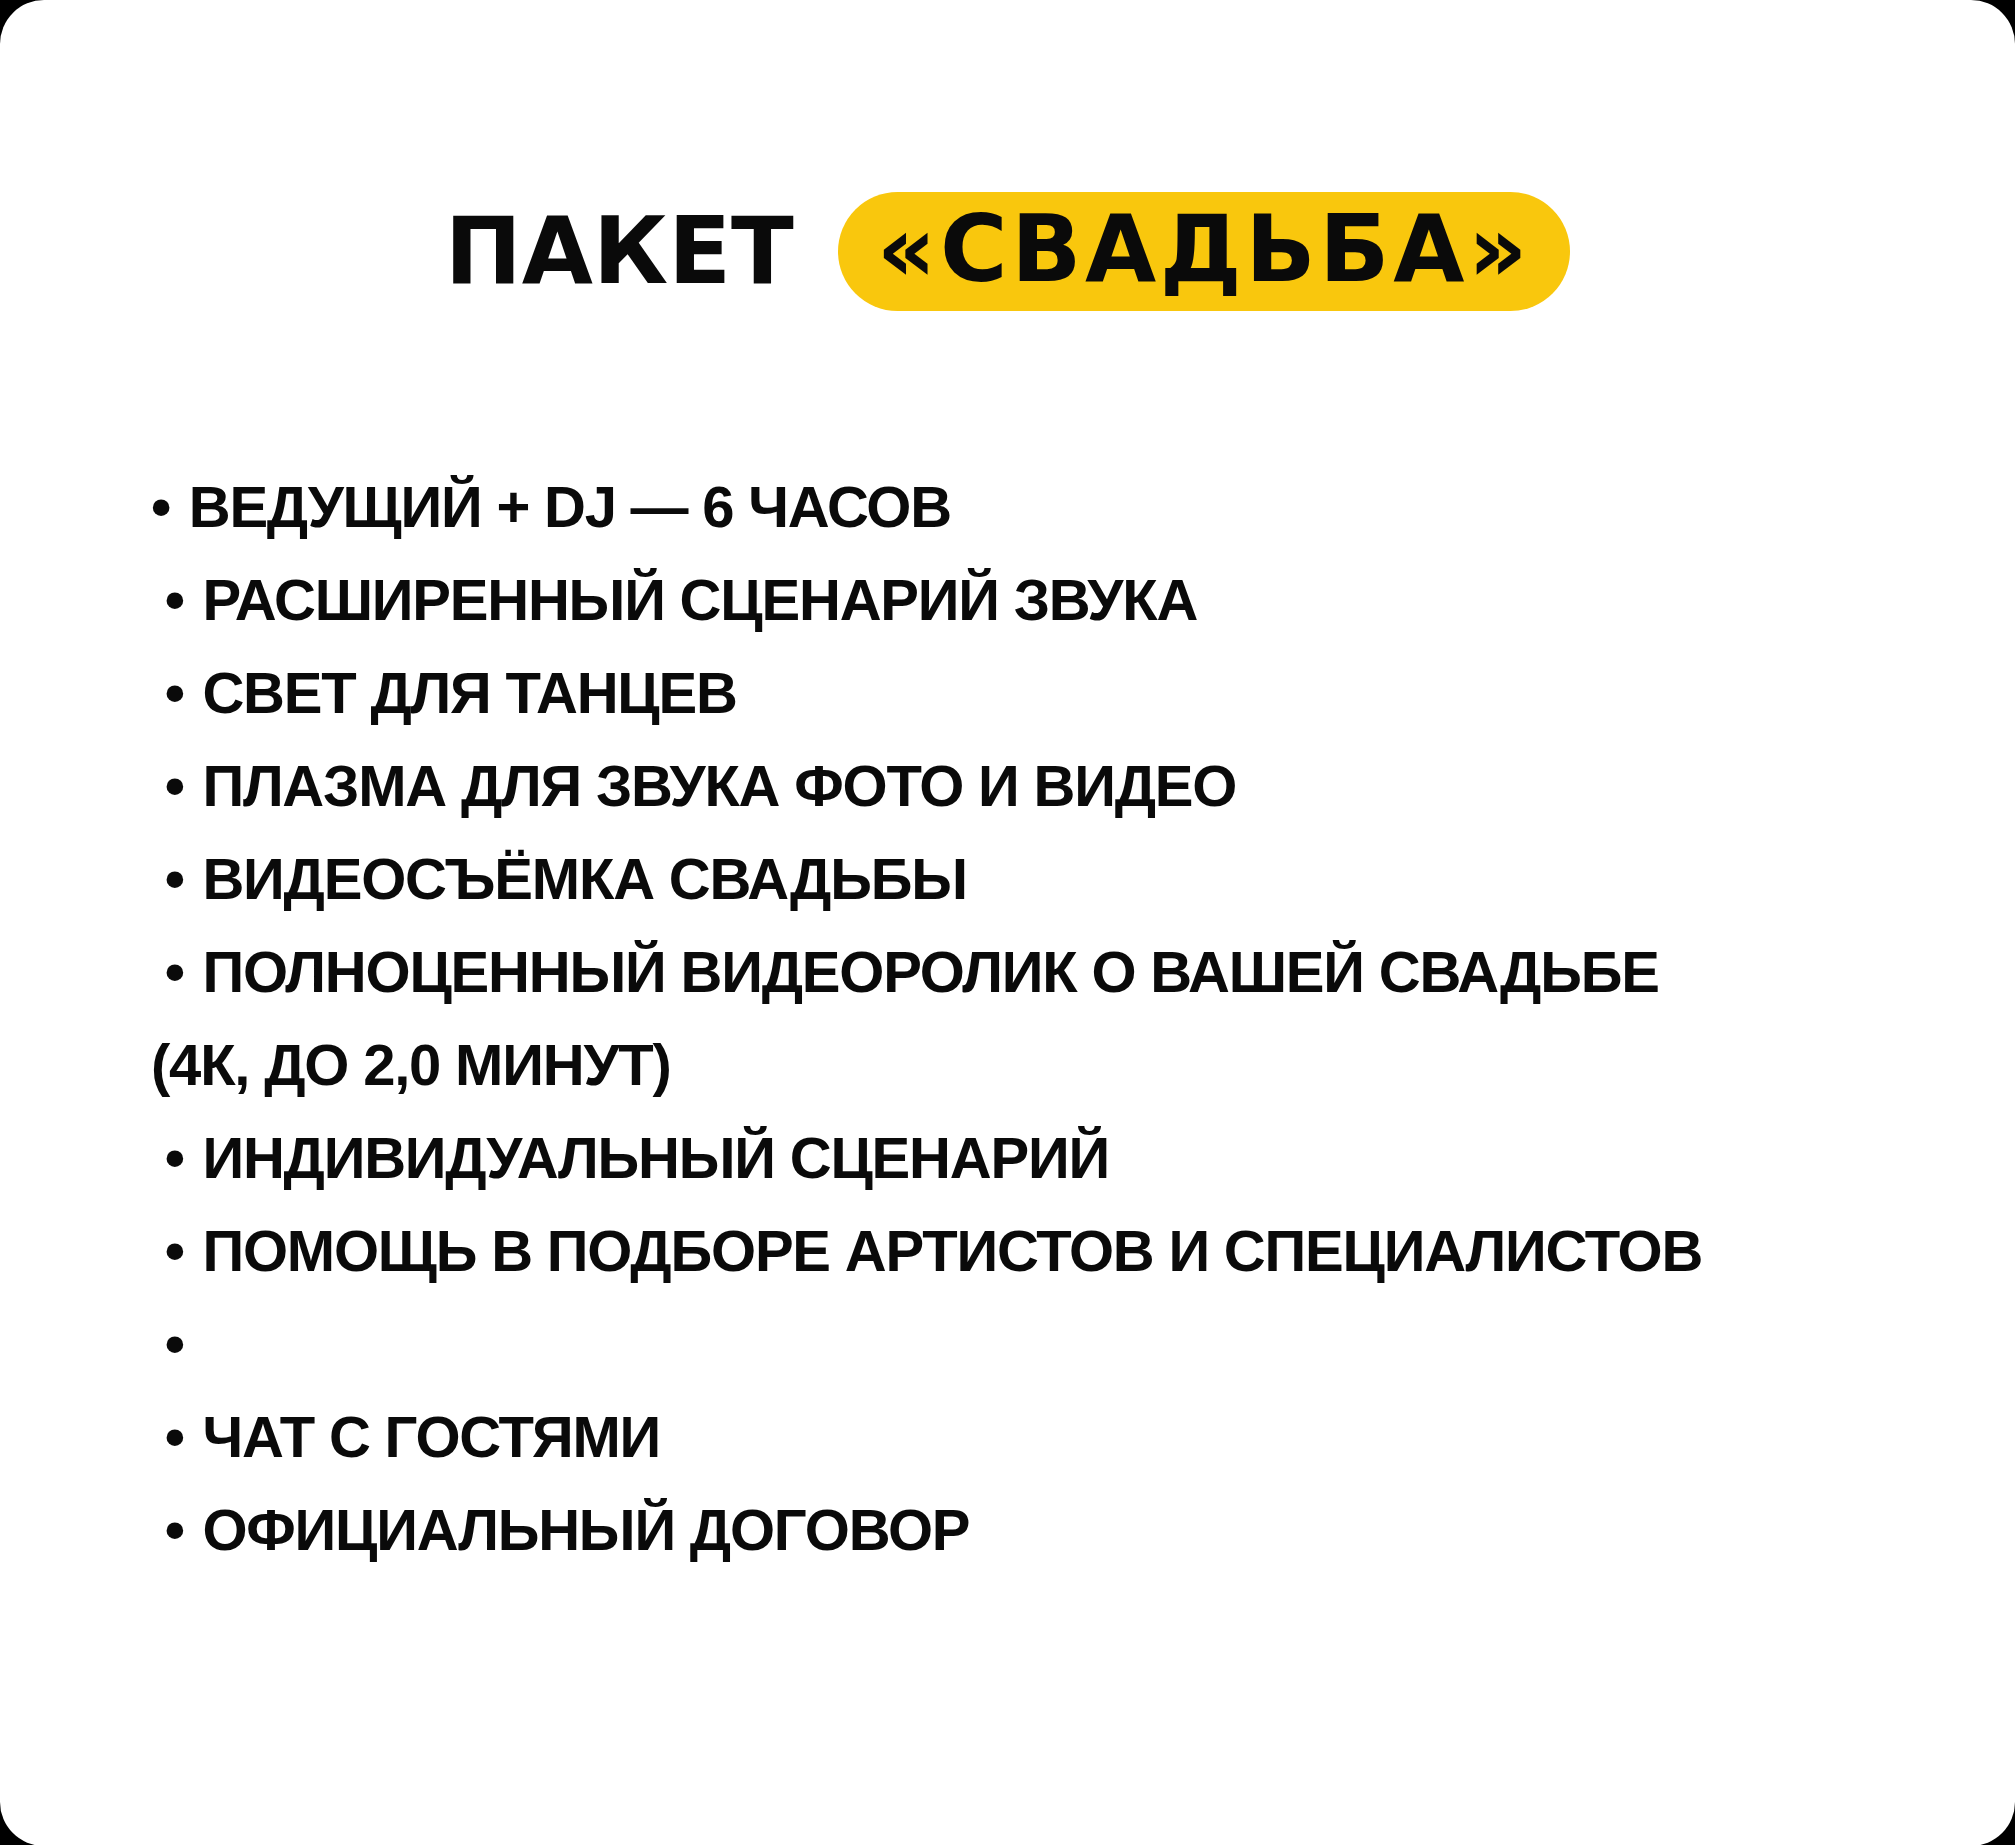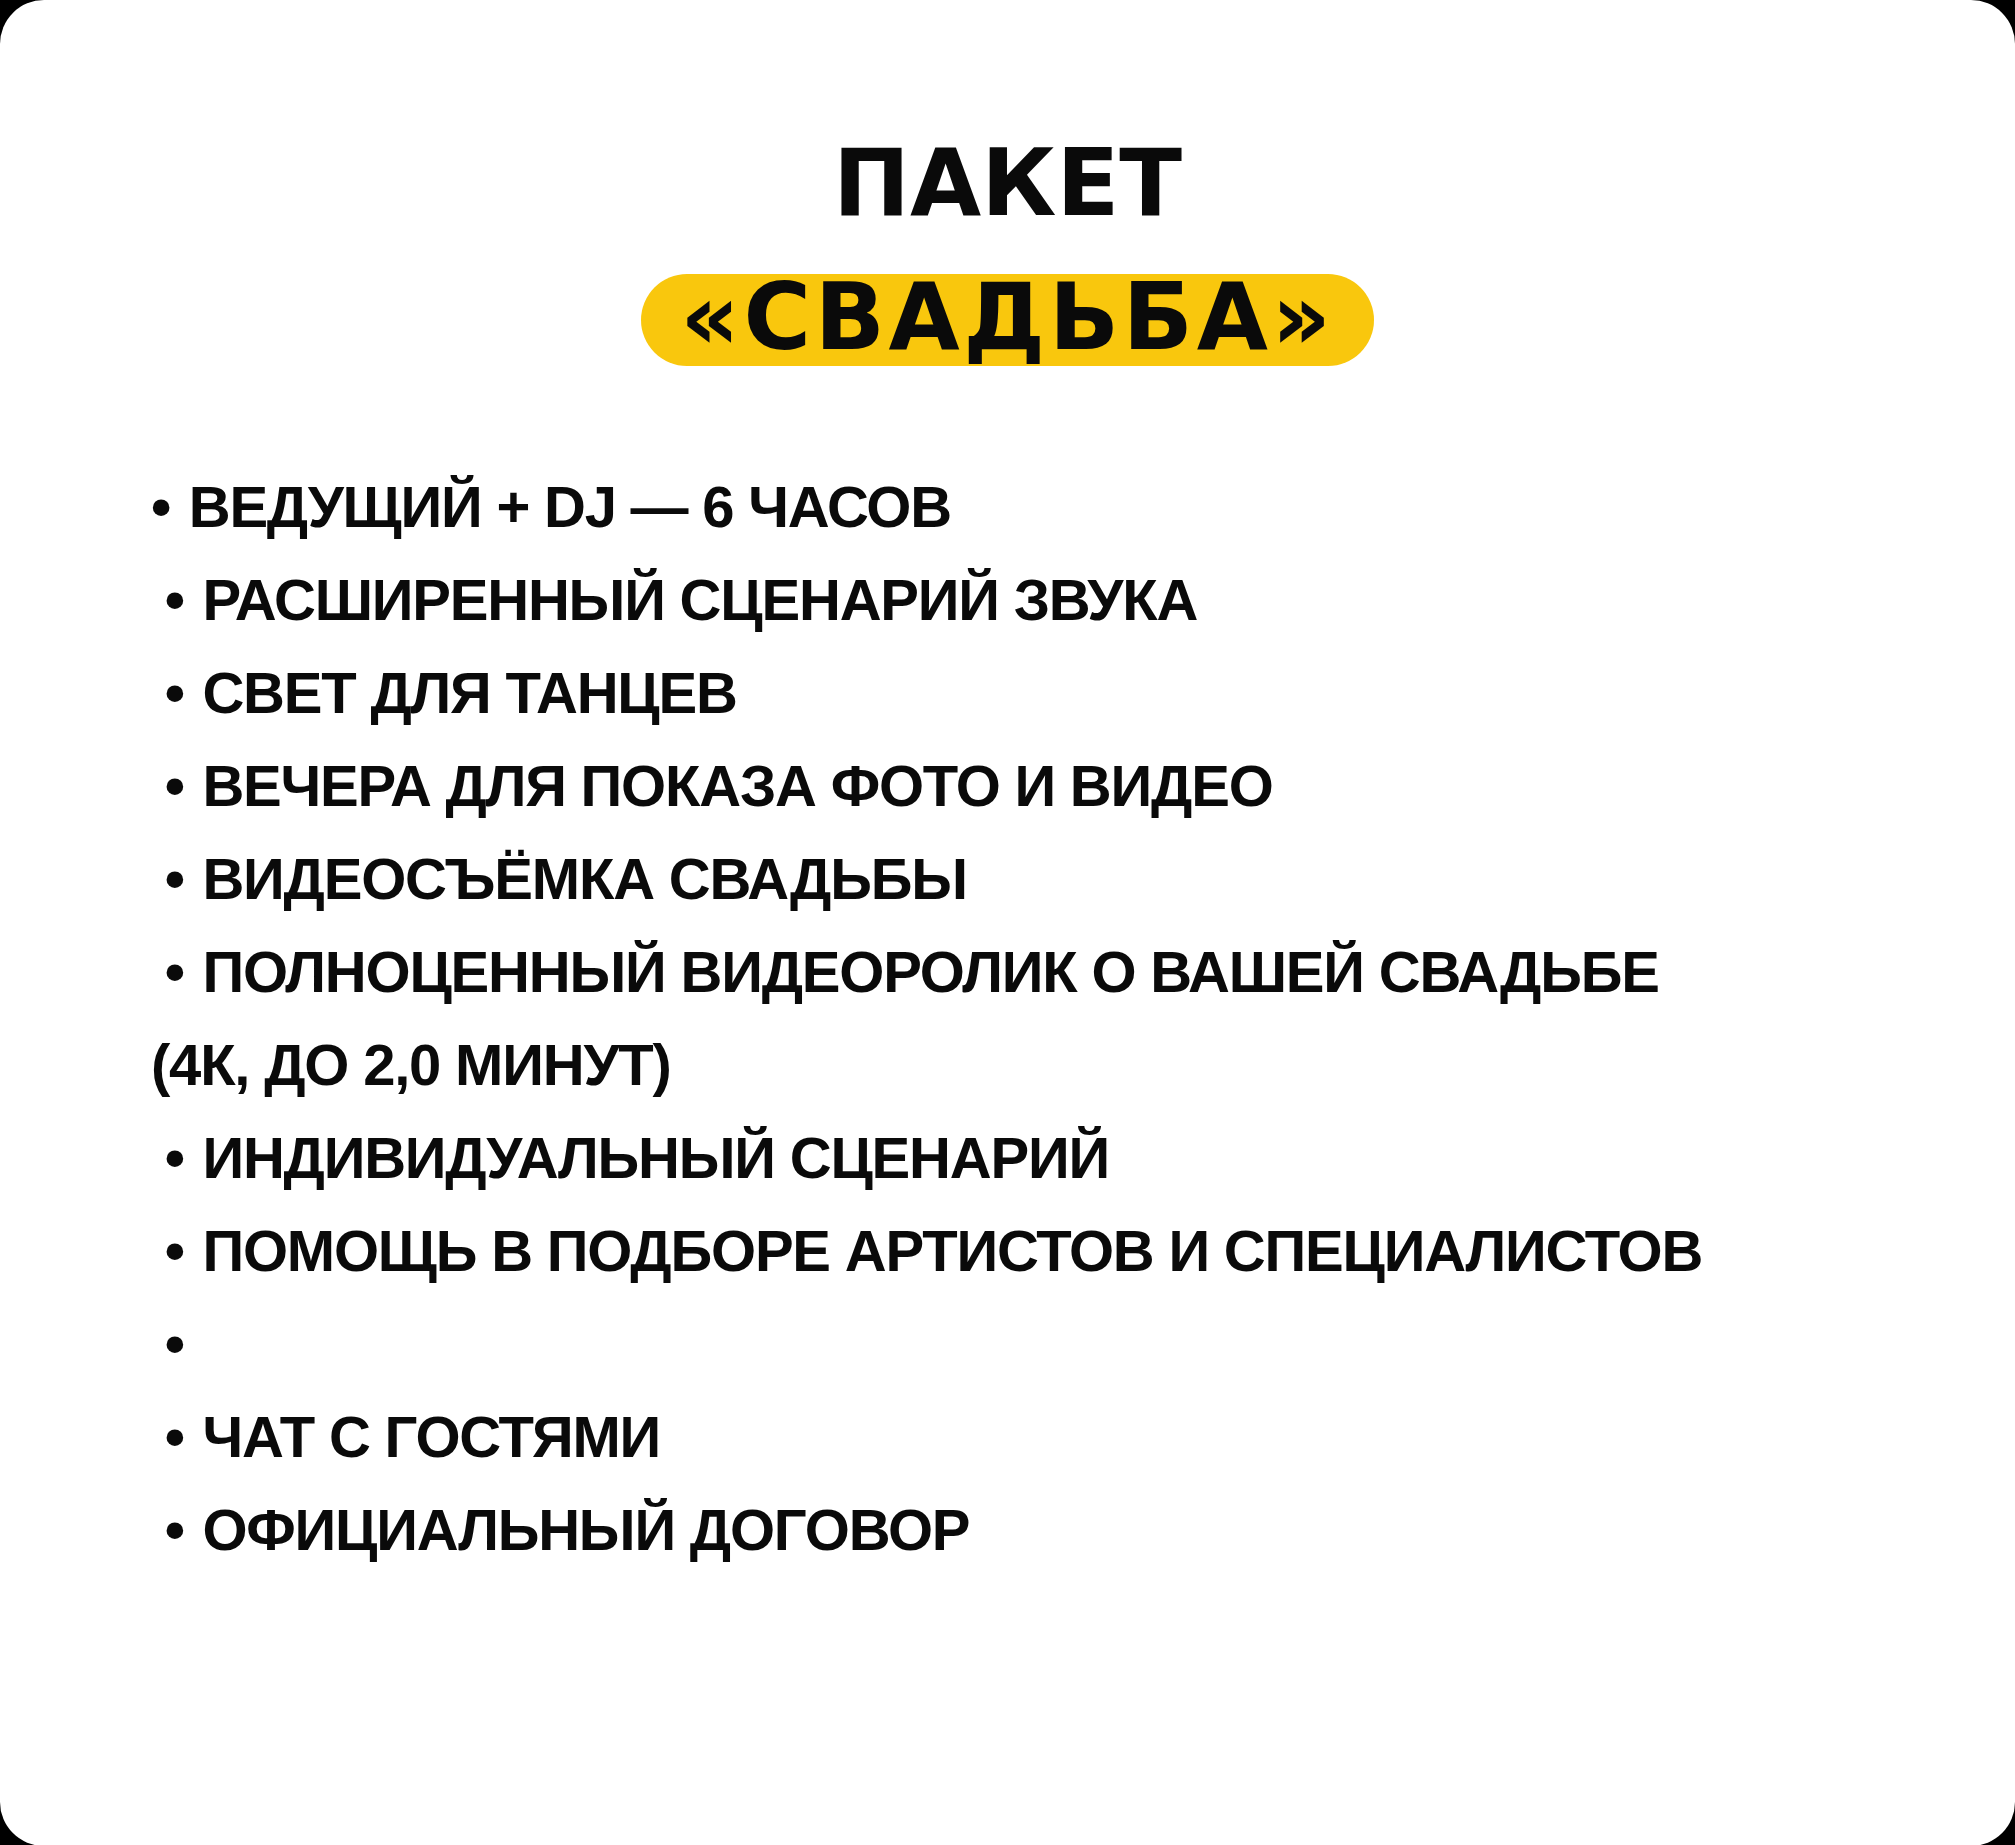--- a/index.html
+++ b/index.html
@@ -23,21 +23,20 @@
   .title-row {
     position: absolute;
     top: 192px;
     left: 0;
     width: 100%;
     height: 119px;
     display: flex;
     justify-content: center;
     align-items: center;
     gap: 44px;
-    flex-direction: column;
   }
   .title-text {
     font-family: "DejaVu Sans", sans-serif;
     font-weight: 900;
     font-size: 92px;
     line-height: 1;
     color: #0A0A0A;
     letter-spacing: 0px;
     white-space: nowrap;
   }
@@ -104,21 +103,21 @@
         <span>РАСШИРЕННЫЙ СЦЕНАРИЙ ЗВУКА</span>
       </div>
 
       <div class="row indent">
         <span class="bullet">•</span>
         <span>СВЕТ ДЛЯ ТАНЦЕВ</span>
       </div>
 
       <div class="row indent">
         <span class="bullet">•</span>
-        <span>ВЕЧЕРА ДЛЯ ПОКАЗА ФОТО И ВИДЕО</span>
+        <span>ПЛАЗМА ДЛЯ ЗВУКА ФОТО И ВИДЕО</span>
       </div>
 
       <div class="row indent">
         <span class="bullet">•</span>
         <span>ВИДЕОСЪЁМКА СВАДЬБЫ</span>
       </div>
 
       <div class="row indent">
         <span class="bullet">•</span>
         <span>ПОЛНОЦЕННЫЙ ВИДЕОРОЛИК О ВАШЕЙ СВАДЬБЕ</span>

